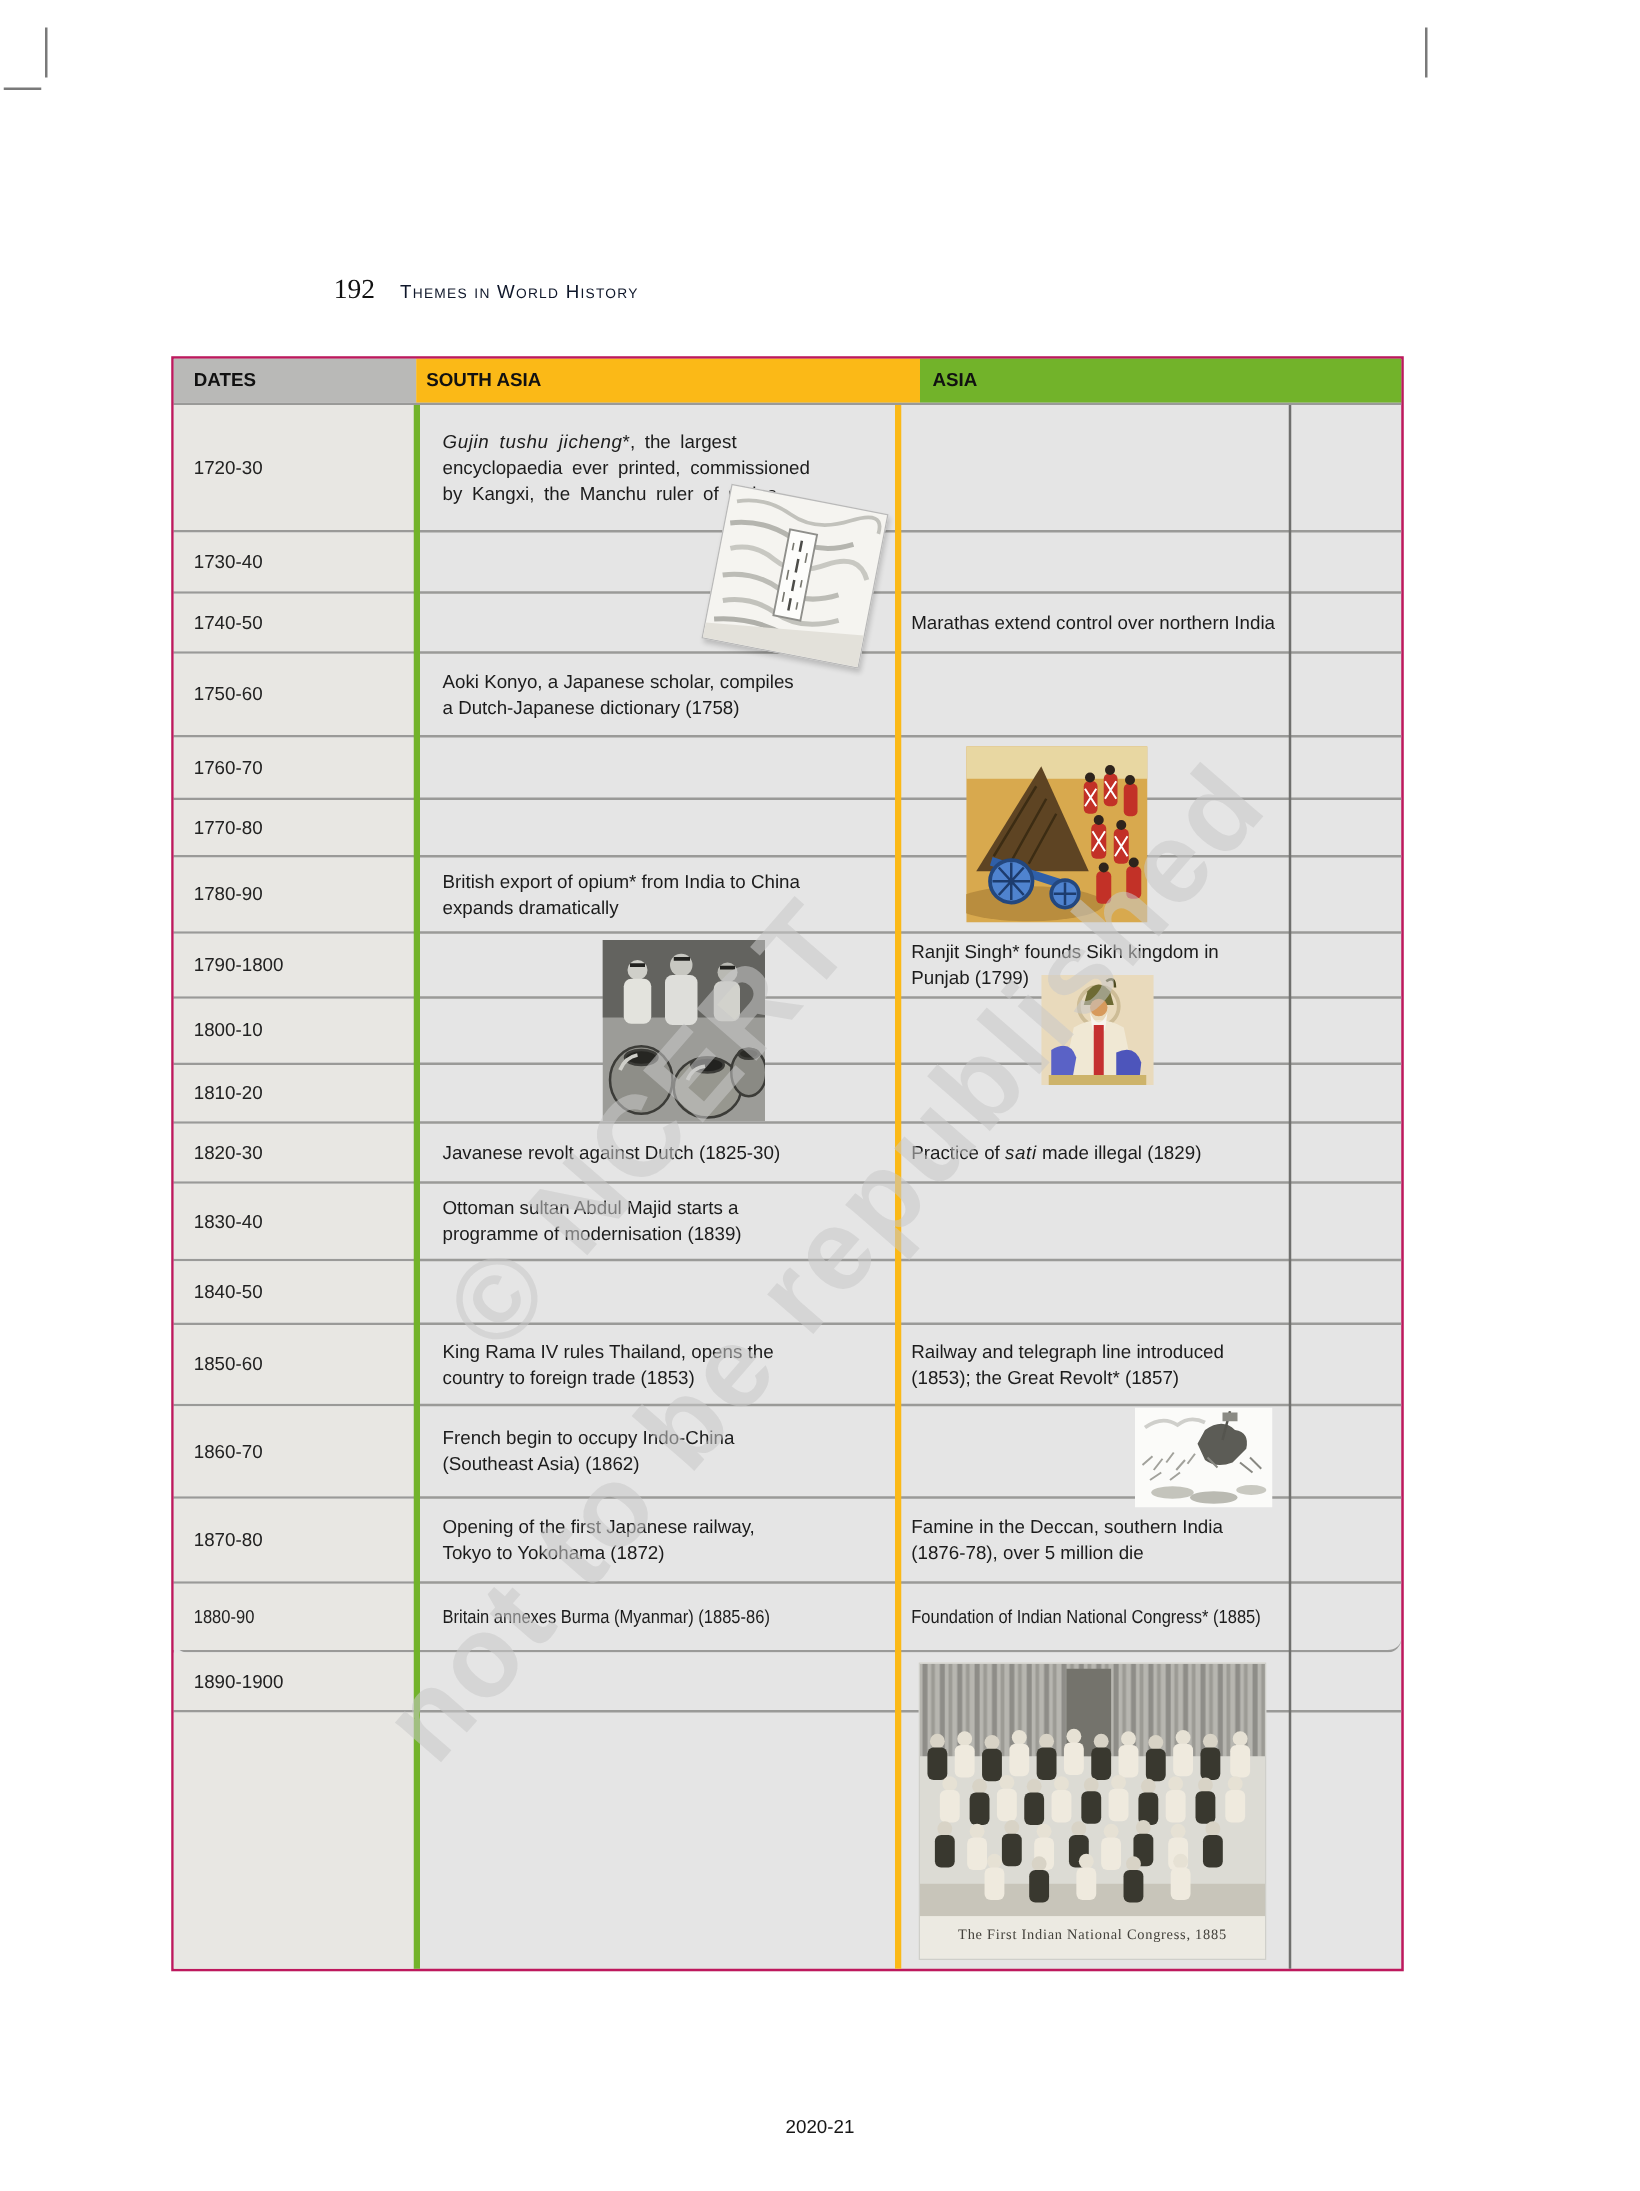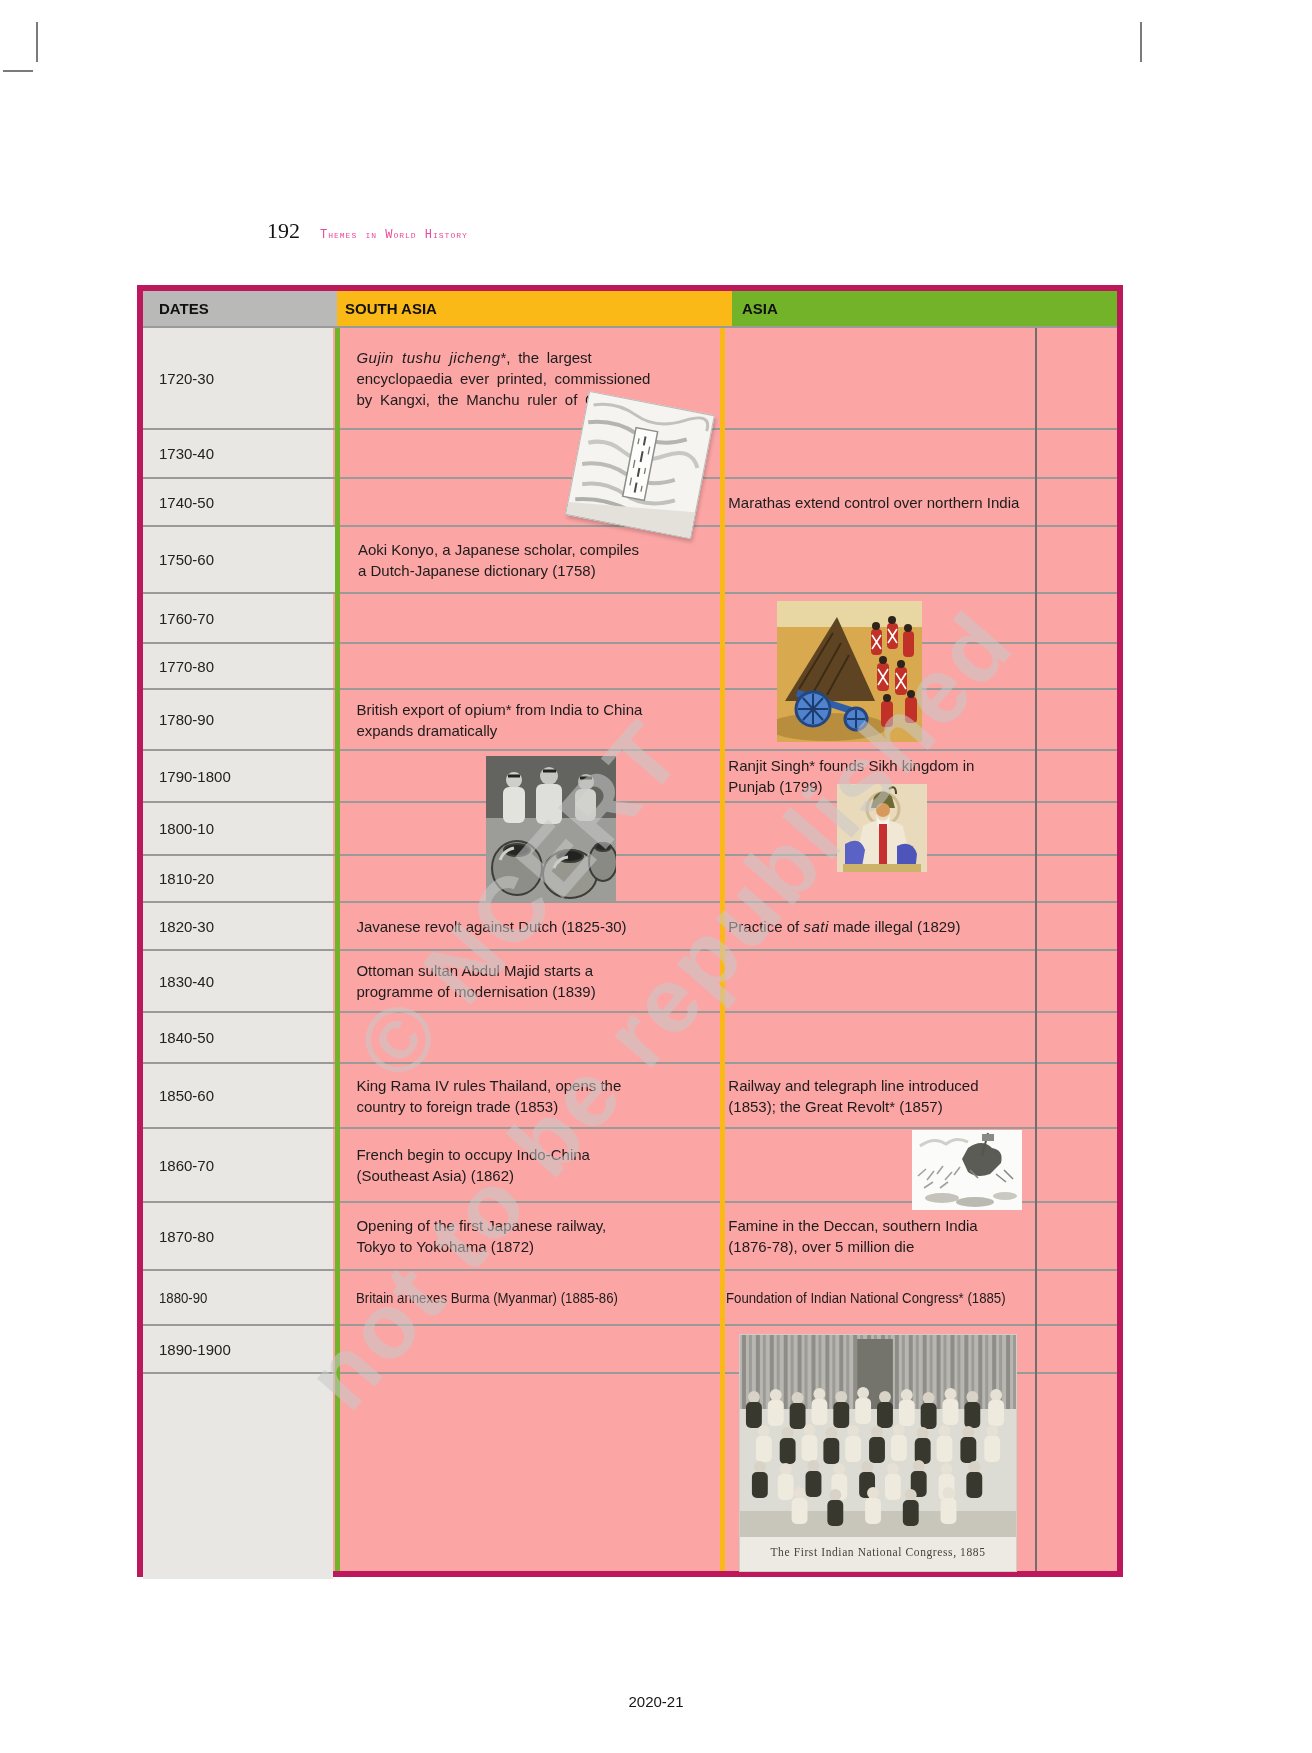--- a/index.html
+++ b/index.html
@@ -6,31 +6,31 @@
   .page{position:relative;width:1312px;height:1753px;background:#ffffff;overflow:hidden;
         font-family:"Liberation Sans",sans-serif;color:#1c1c1c;}
   
   .cm{position:absolute;background:#7a7a7a;}
   .cm.tlv{left:36px;top:22px;width:2px;height:40px;}
   .cm.tlh{left:3px;top:70px;width:30px;height:2px;}
   .cm.trv{left:1140px;top:22px;width:2px;height:40px;}
   
   .running-head{position:absolute;left:267px;top:218px;white-space:nowrap;}
   .pgnum{font-family:"Liberation Serif",serif;font-size:22px;color:#111;}
-  .rh-title{font-family:Liberation Mono, monospace;font-variant:small-caps;font-size:12px;
-            letter-spacing:1px;margin-left:20px;color:#ec4899;}
+  .rh-title{font-family:Liberation Sans, sans-serif;font-variant:small-caps;font-size:15px;
+            letter-spacing:1px;margin-left:20px;color:#0f172a;}
   
   .wm{position:absolute;z-index:6;pointer-events:none;white-space:nowrap;
       font-weight:bold;color:#c9c9c9;opacity:.55;transform:translate(-50%,-50%) rotate(-49deg);
       font-size:92px;letter-spacing:4px;}
   .wm1{left:520px;top:900px;}
   .wm2{left:660px;top:1010px;}
   
   .timeline{position:absolute;left:137px;top:285px;width:986px;height:1292px;
-            border:6px solid #be185d;box-sizing:border-box;background:#fca5a5;}
+            border:2px solid #be185d;box-sizing:border-box;background:#e5e5e5;}
   .thead{display:flex;height:37px;border-bottom:2px solid var(--line,#9a9a98);box-sizing:border-box;}
   .th{display:flex;align-items:center;font-weight:bold;font-size:15px;color:#111;box-sizing:border-box;}
   .th-dates{width:194px;background:var(--grayhdr,#b9b9b7);padding-left:16px;}
   .th-asia{width:385px;background:var(--green,#72b32a);padding-left:10px;}
   .th-south{flex:1;background:var(--orange,#fbb917);padding-left:8px;}
   .trow{display:flex;border-bottom:2px solid var(--line,#9a9a98);box-sizing:border-box;}
   .cell{box-sizing:border-box;display:flex;align-items:center;font-size:15px;line-height:21px;}
   .c-date{width:192px;background:var(--dates,#e8e7e3);padding-left:16px;color:#222;}
   .sp5{width:5px;} .sp2{width:2px;}
   .c-asia{width:380px;padding:5px 12px 5px 18px;}
@@ -315,21 +315,21 @@
     <div class="cell c-asia">
             <div class="ct"><span>Opening of the first Japanese railway,</span><br><span>Tokyo to Yokohama (1872)</span></div>
           </div>
     <div class="sp5"></div>
     <div class="cell c-south">
             <div class="ct"><span>Famine in the Deccan, southern India</span><br><span>(1876-78), over 5 million die</span></div>
           </div>
     <div class="sp2"></div>
     <div class="cell c-extra"></div>
   </div>
-        <div class="trow cond" style="height: 55px;">
+        <div class="trow cond" style="height: 55px; border-radius: 11px;">
     <div class="cell c-date">
             <div class="ct">1880-90</div>
           </div>
     <div class="sp5"></div>
     <div class="cell c-asia">
             <div class="ct"><span>Britain annexes Burma  (Myanmar) (1885-86)</span></div>
           </div>
     <div class="sp5"></div>
     <div class="cell c-south">
             <div class="ct"><span>Foundation of Indian National Congress*  (1885)</span></div>

